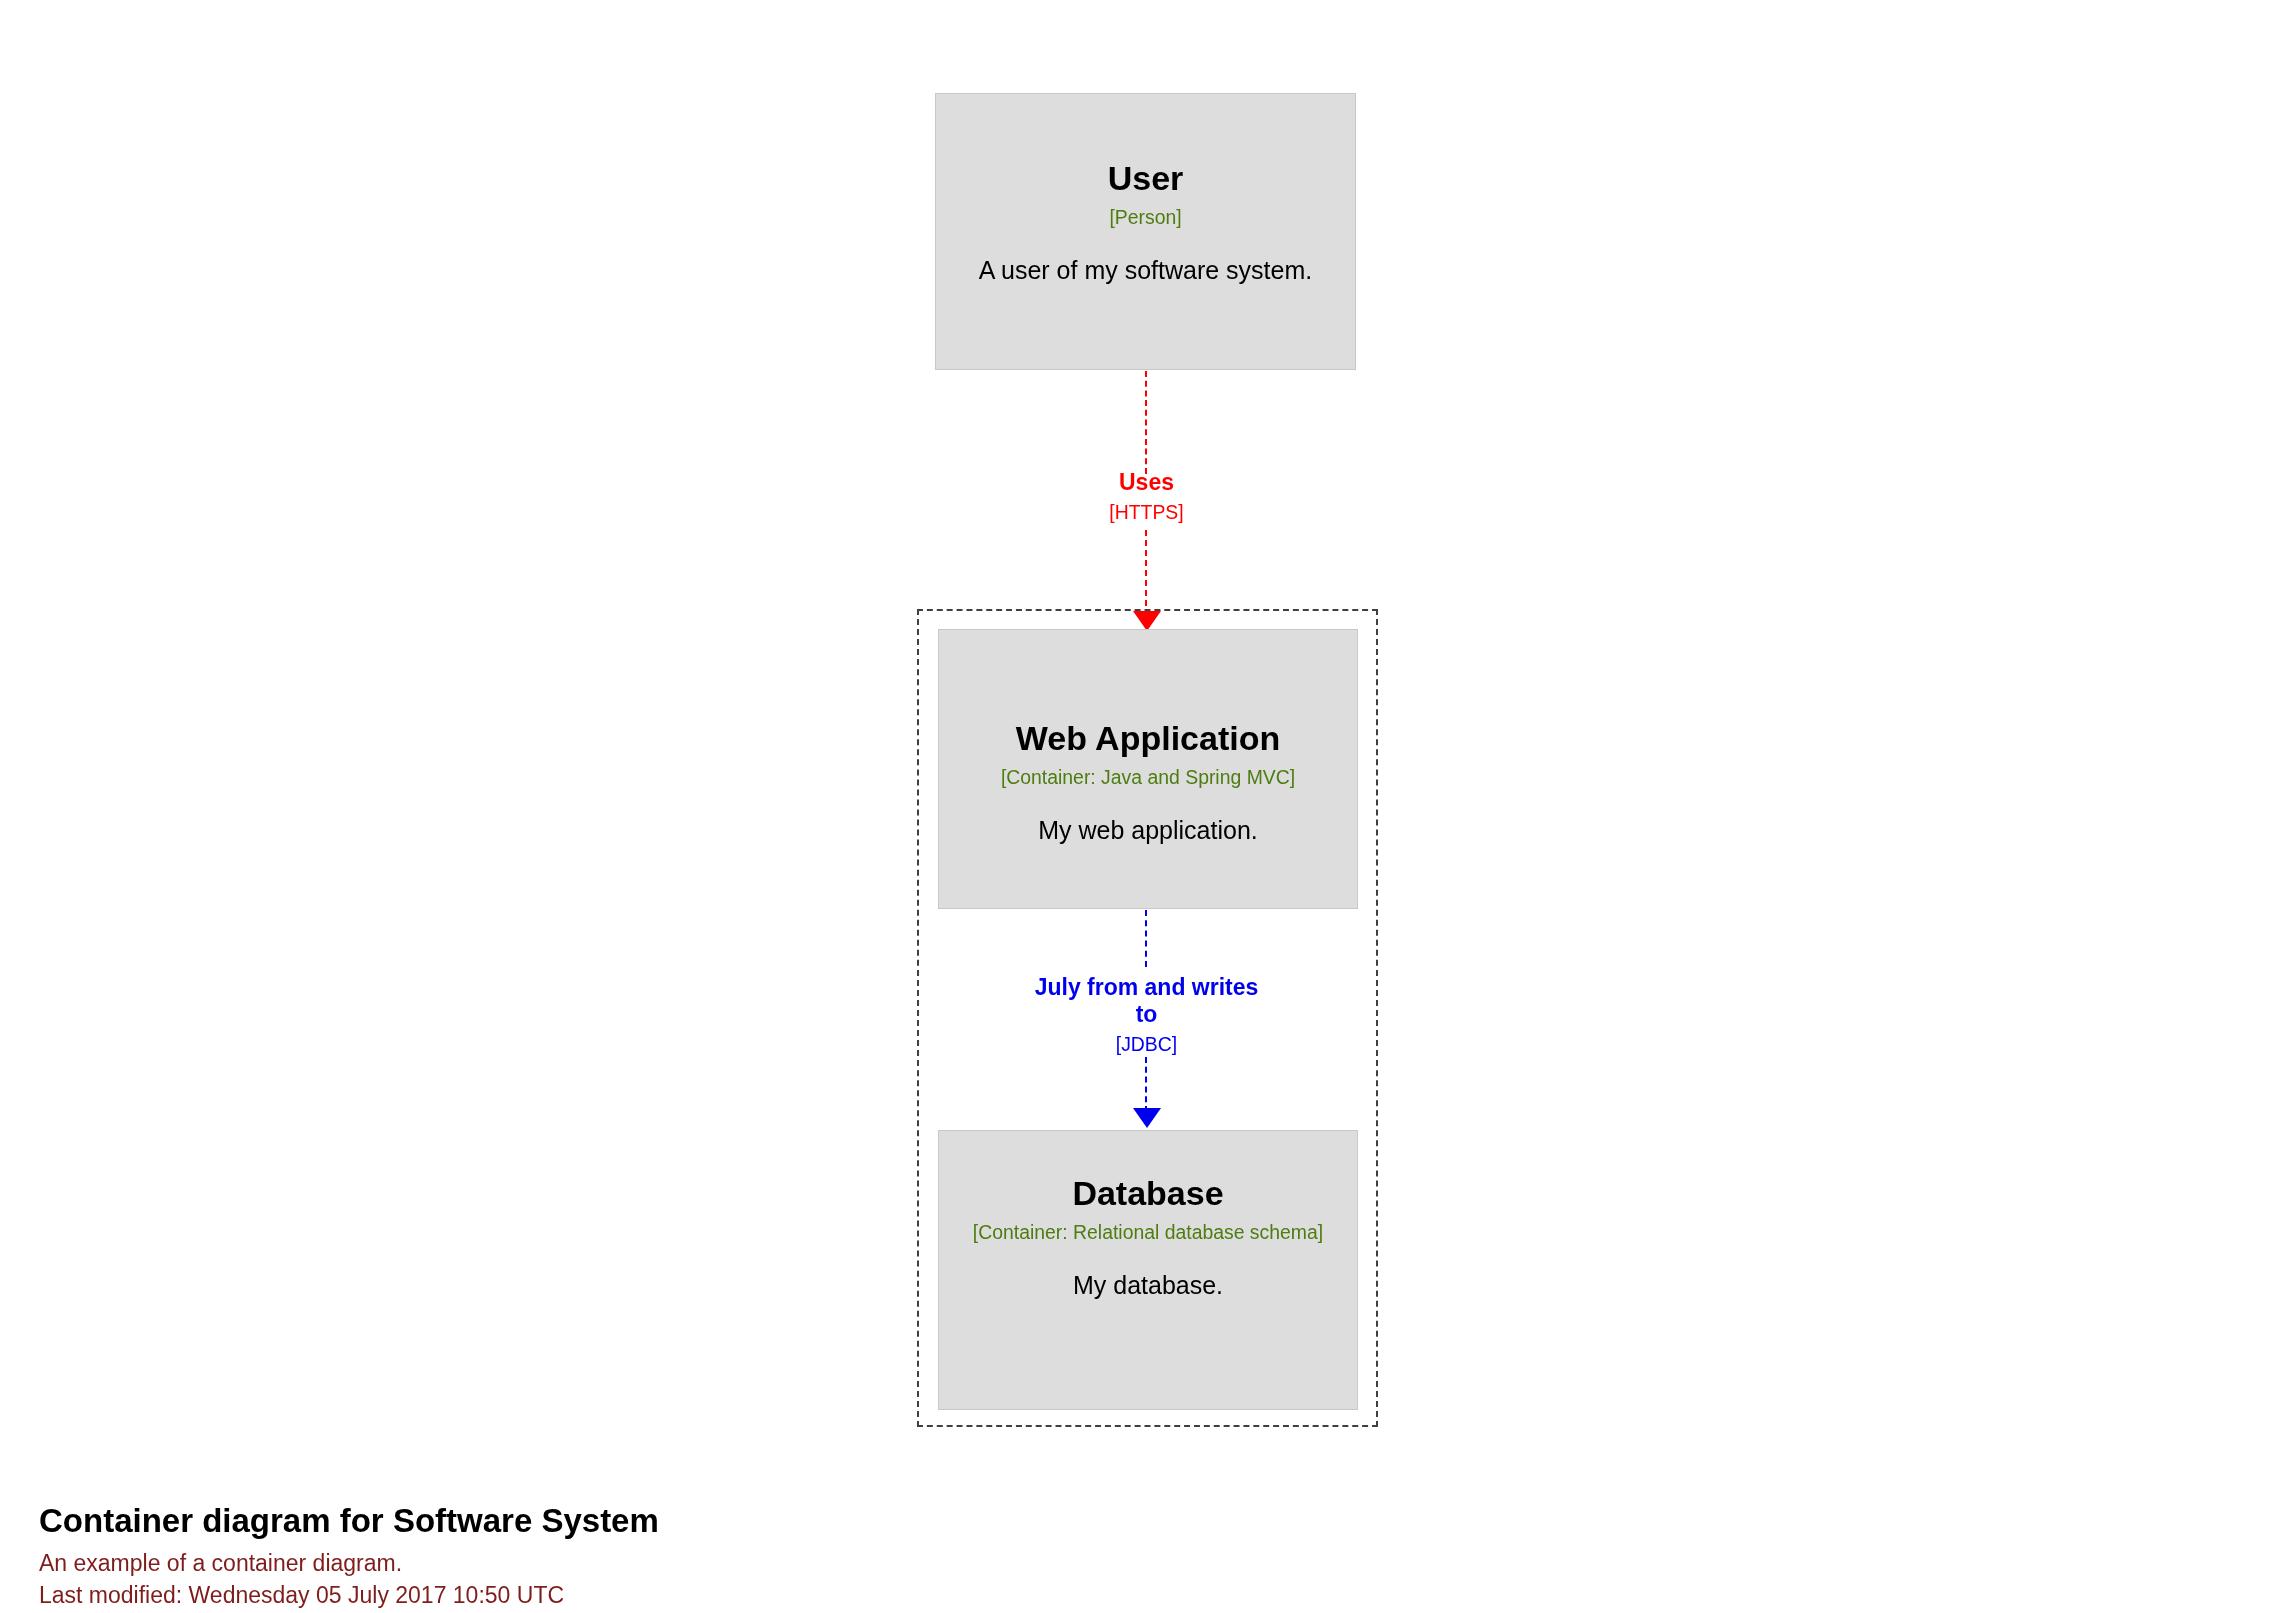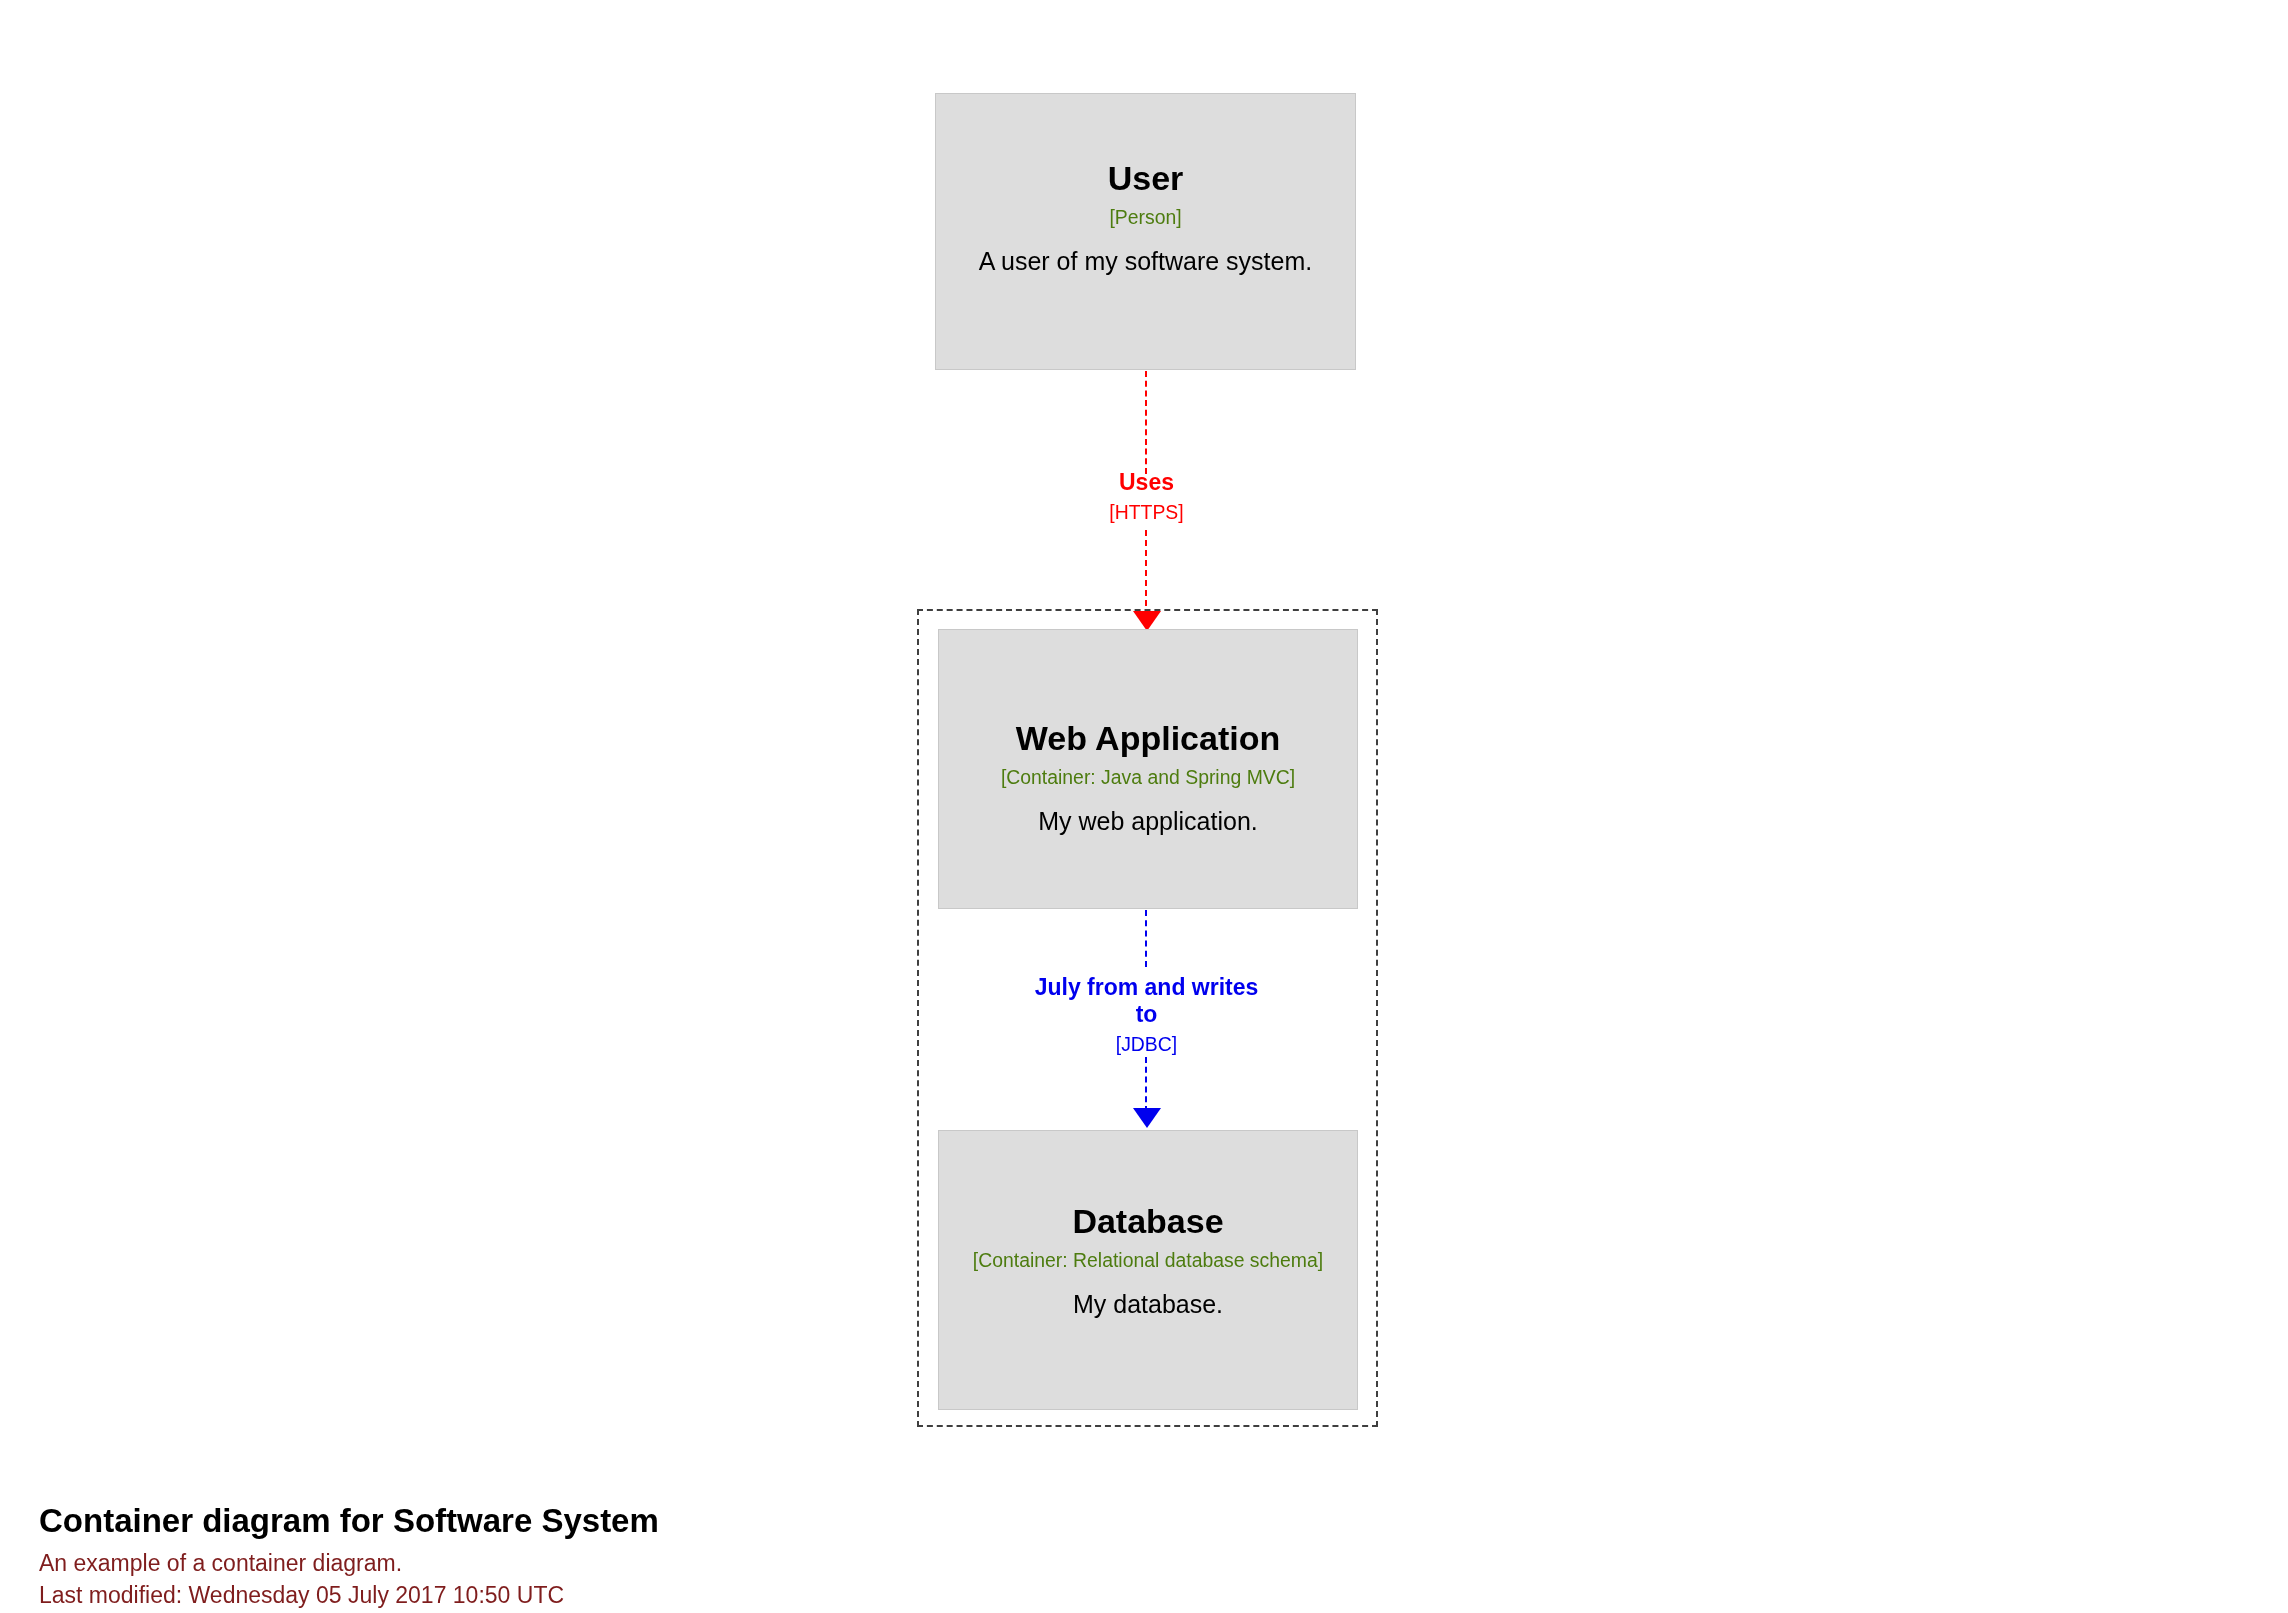--- a/index.html
+++ b/index.html
@@ -42,27 +42,27 @@
   .node .node-type {
     font-size: 19.4px;
     line-height: 1.2;
     margin-top: 8.3px;
     color: #4d7c0f;
     white-space: nowrap;
   }
   .node .node-desc {
     font-size: 25px;
     line-height: 1.25;
-    margin-top: 17px;
+    margin-top: 26px;
     color: #000000;
   }
 
   #node-user        { left: 935px; top: 93px;  width: 421px; height: 277px;  padding-top: 66px; }
   #node-webapp      { left: 938px; top: 629px;  width: 420px; height: 280px;  padding-top: 90px; }
-  #node-database    { left: 938px; top: 1130px; width: 420px; height: 280px;  padding-top: 72px; }
+  #node-database    { left: 938px; top: 1130px; width: 420px; height: 280px;  padding-top: 44px; }
 
   
   #boundary {
     position: absolute;
     left: 917px;
     top: 609px;
     width: 461px;
     height: 818px;
     box-sizing: border-box;
     border: 2.8px dashed #3f3f3f;

